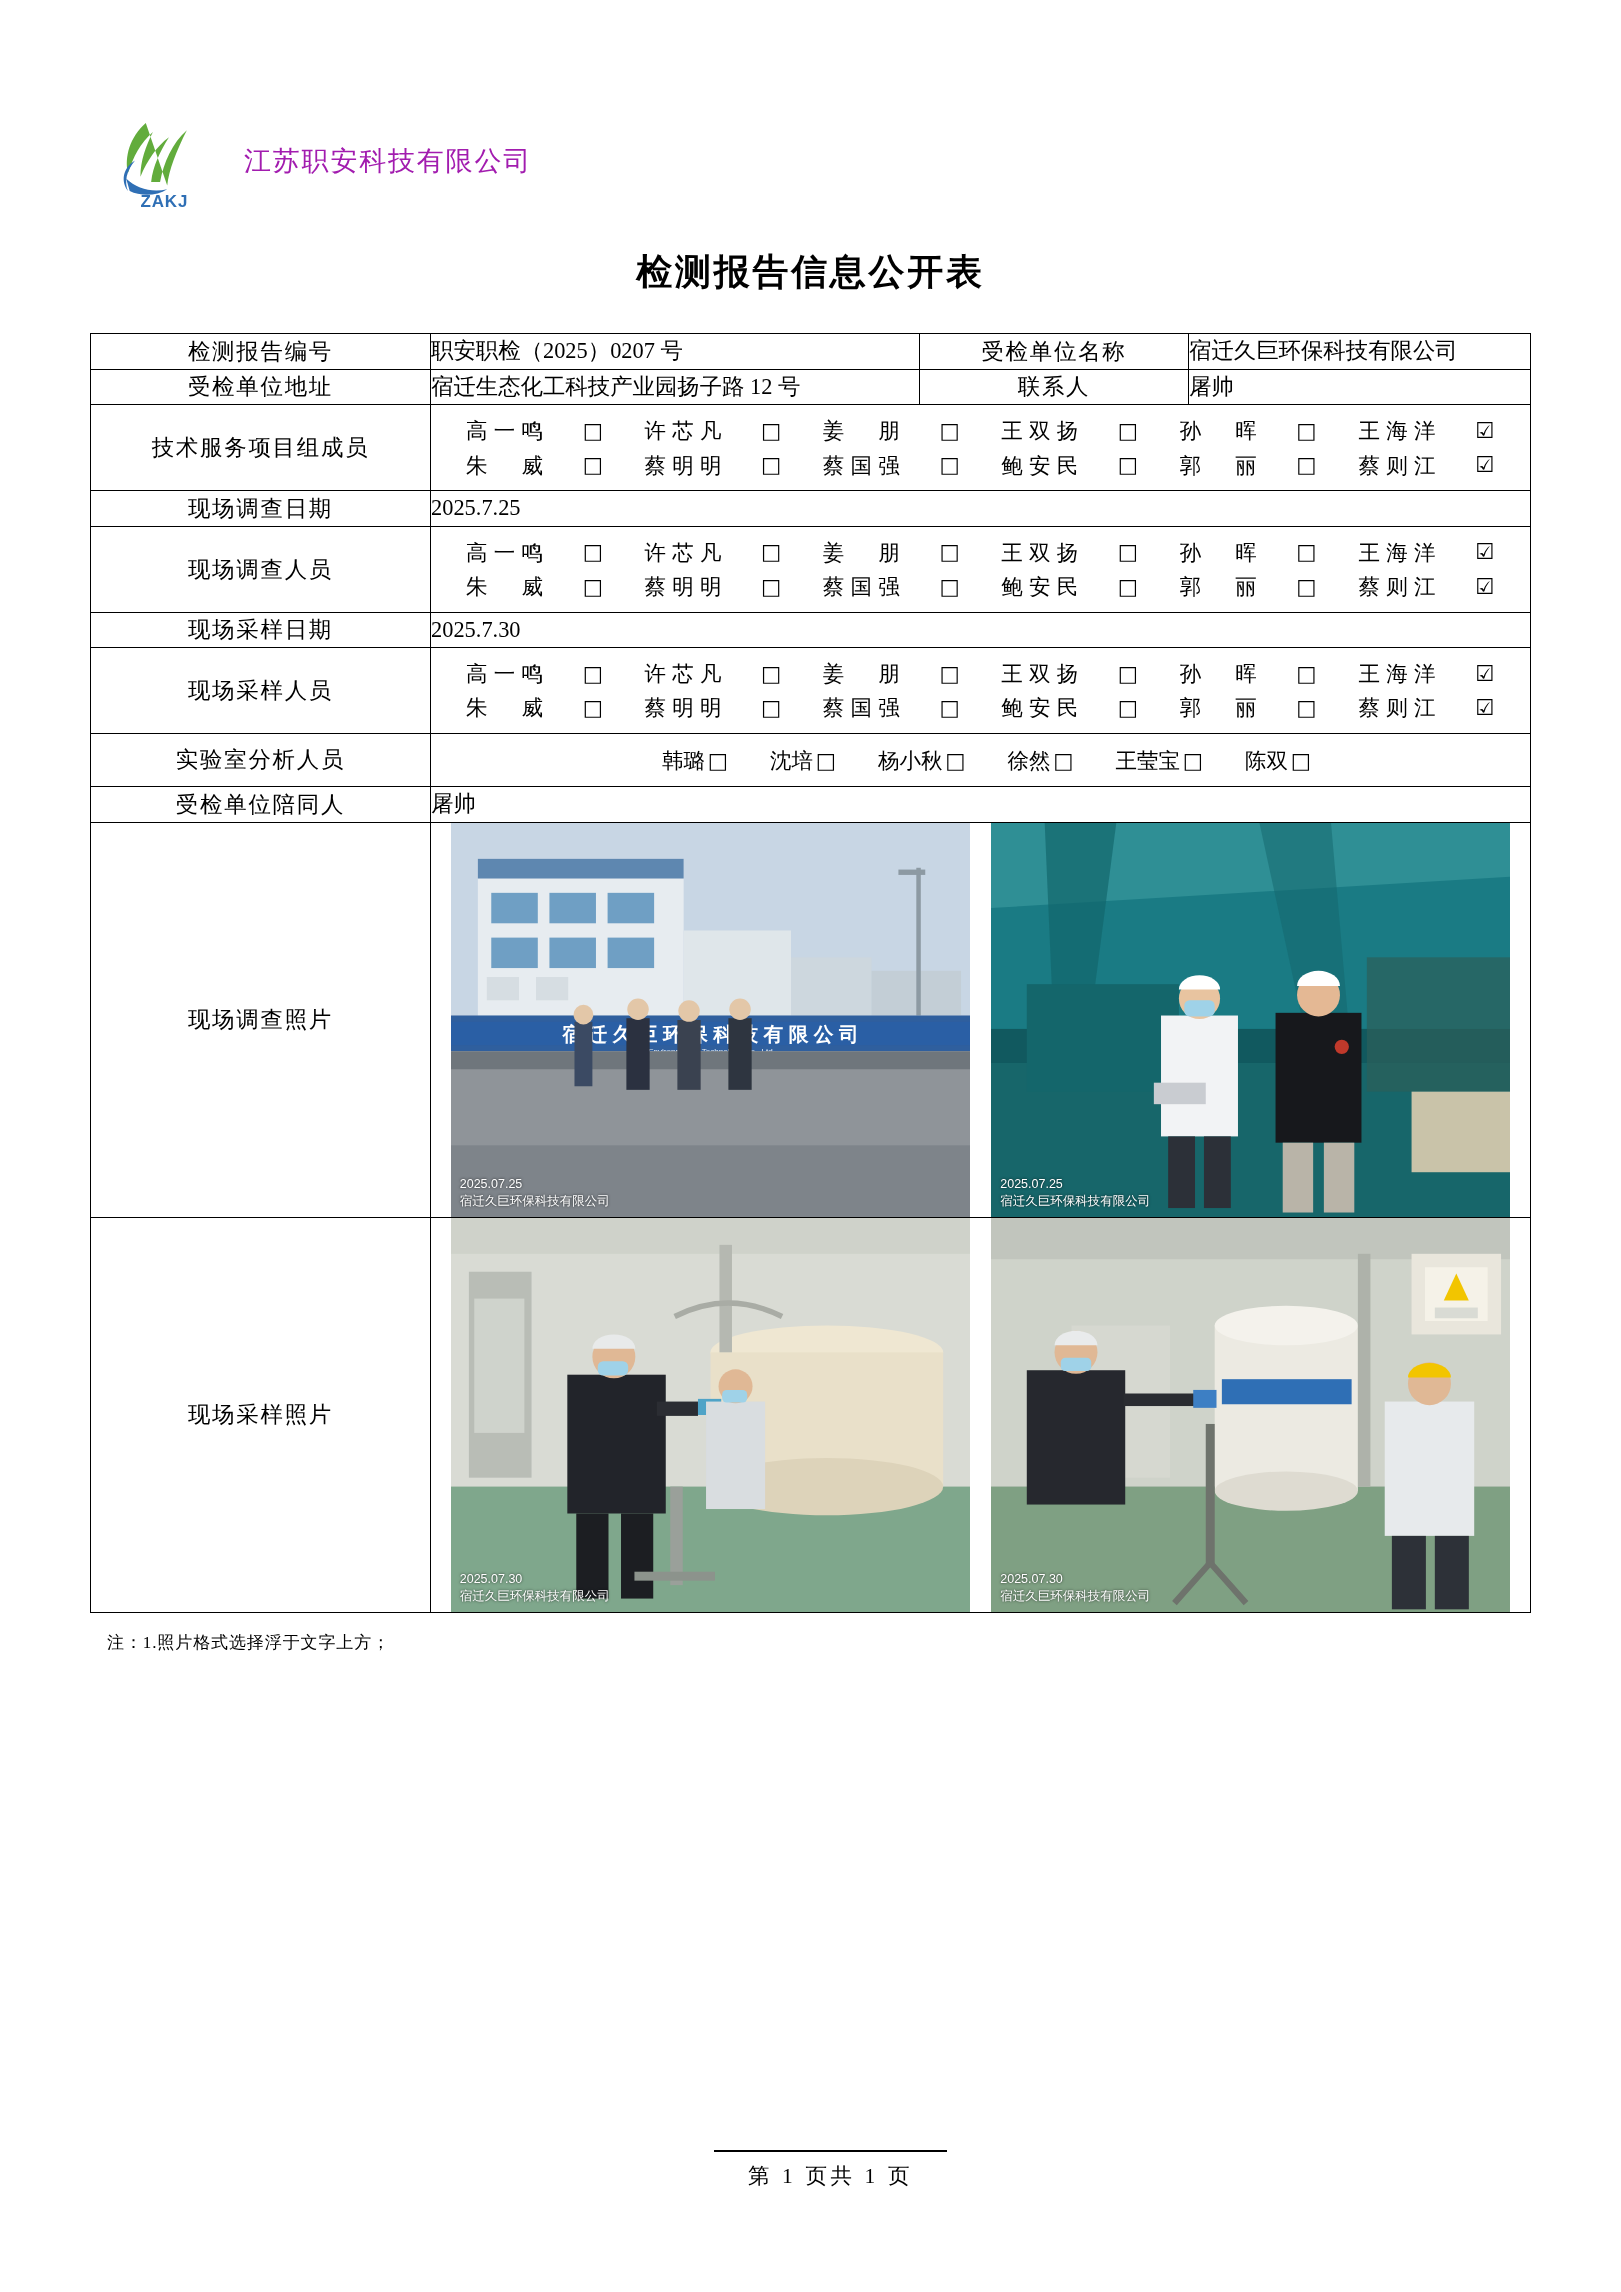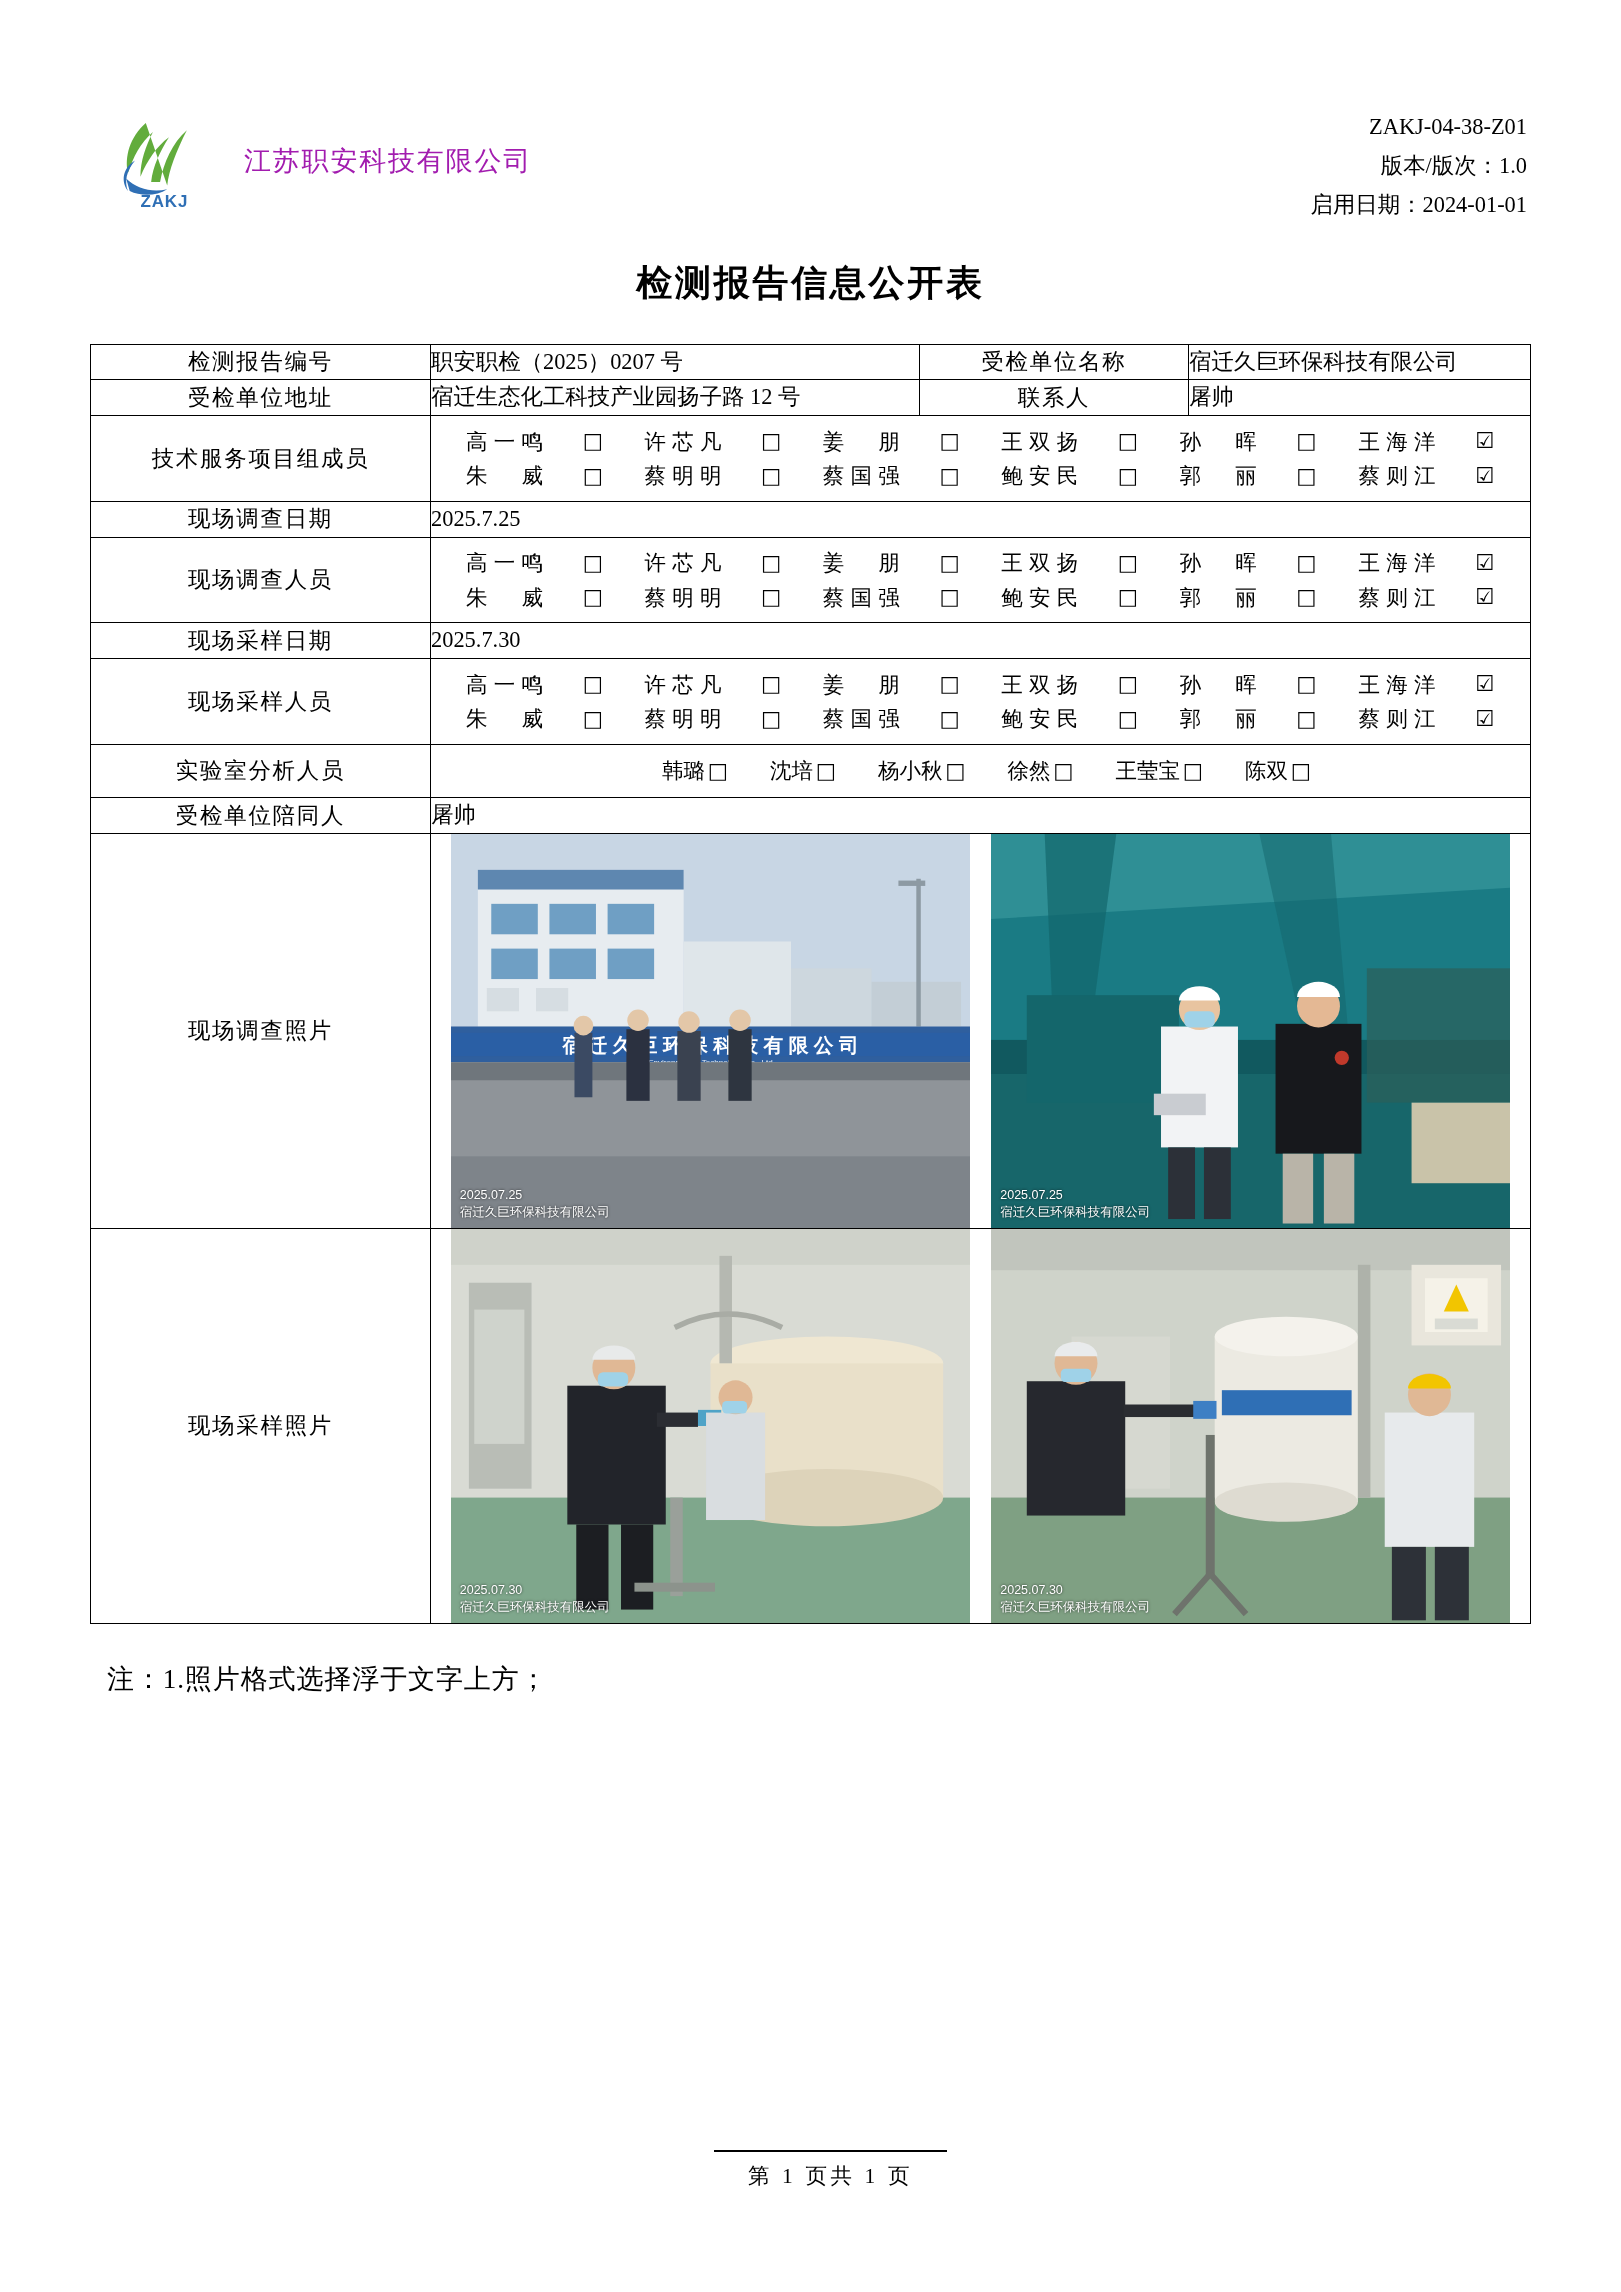--- a/index.html
+++ b/index.html
@@ -155,22 +155,22 @@
     color: #ffffff;
     font-size: 12.5px;
     line-height: 1.35;
     font-family: "Liberation Sans", sans-serif;
     text-shadow: 0 0 2.7px rgba(0,0,0,.8);
   }
   .photo svg { display: block; width: 100%; height: 100%; }
 
   
   .note {
-    margin: 37px 0 0 107px;
-    font-size: 27px;
+    margin: 18px 0 0 107px;
+    font-size: 17px;
     letter-spacing: 0.9px;
   }
   .footer {
     position: absolute;
     left: 0;
     right: 0;
     bottom: 103px;
     text-align: center;
     font-size: 21.5px;
     letter-spacing: 3.6px;
@@ -192,25 +192,20 @@
     <div class="header-left">
       <div class="logo">
         <svg viewBox="0 0 140 120" xmlns="http://www.w3.org/2000/svg">
           <path d="M58 18 C 40 34, 34 56, 38 74 C 44 56, 52 40, 66 28 C 58 44, 52 60, 52 78 C 60 60, 70 44, 84 34 C 74 50, 66 66, 64 84 L 74 84 C 78 62, 88 40, 104 26 C 92 50, 84 70, 82 88 Z" fill="#5aa832" opacity="0.95"></path>
           <path d="M36 80 C 48 92, 66 96, 82 92 C 70 100, 52 100, 40 94 Z" fill="#2f6fb5"></path>
           <path d="M46 60 C 36 72, 34 84, 38 94 C 30 84, 32 68, 46 60 Z" fill="#2f6fb5"></path>
           <text x="52" y="112" font-family="Liberation Sans, sans-serif" font-size="19" font-weight="bold" fill="#2f6fb5" letter-spacing="1">ZAKJ</text>
         </svg>
       </div>
       <div class="company-name">江苏职安科技有限公司</div>
-    </div>
-    <div class="header-right">
-      <div>ZAKJ-04-38-Z01</div>
-      <div>版本/版次：1.0</div>
-      <div>启用日期：2024-01-01</div>
     </div>
   </div>
 
   <div class="doc-title">检测报告信息公开表</div>
 
   <table class="main">
     <colgroup>
       <col style="width:340px">
       <col style="width:489px">
       <col style="width:269px">

